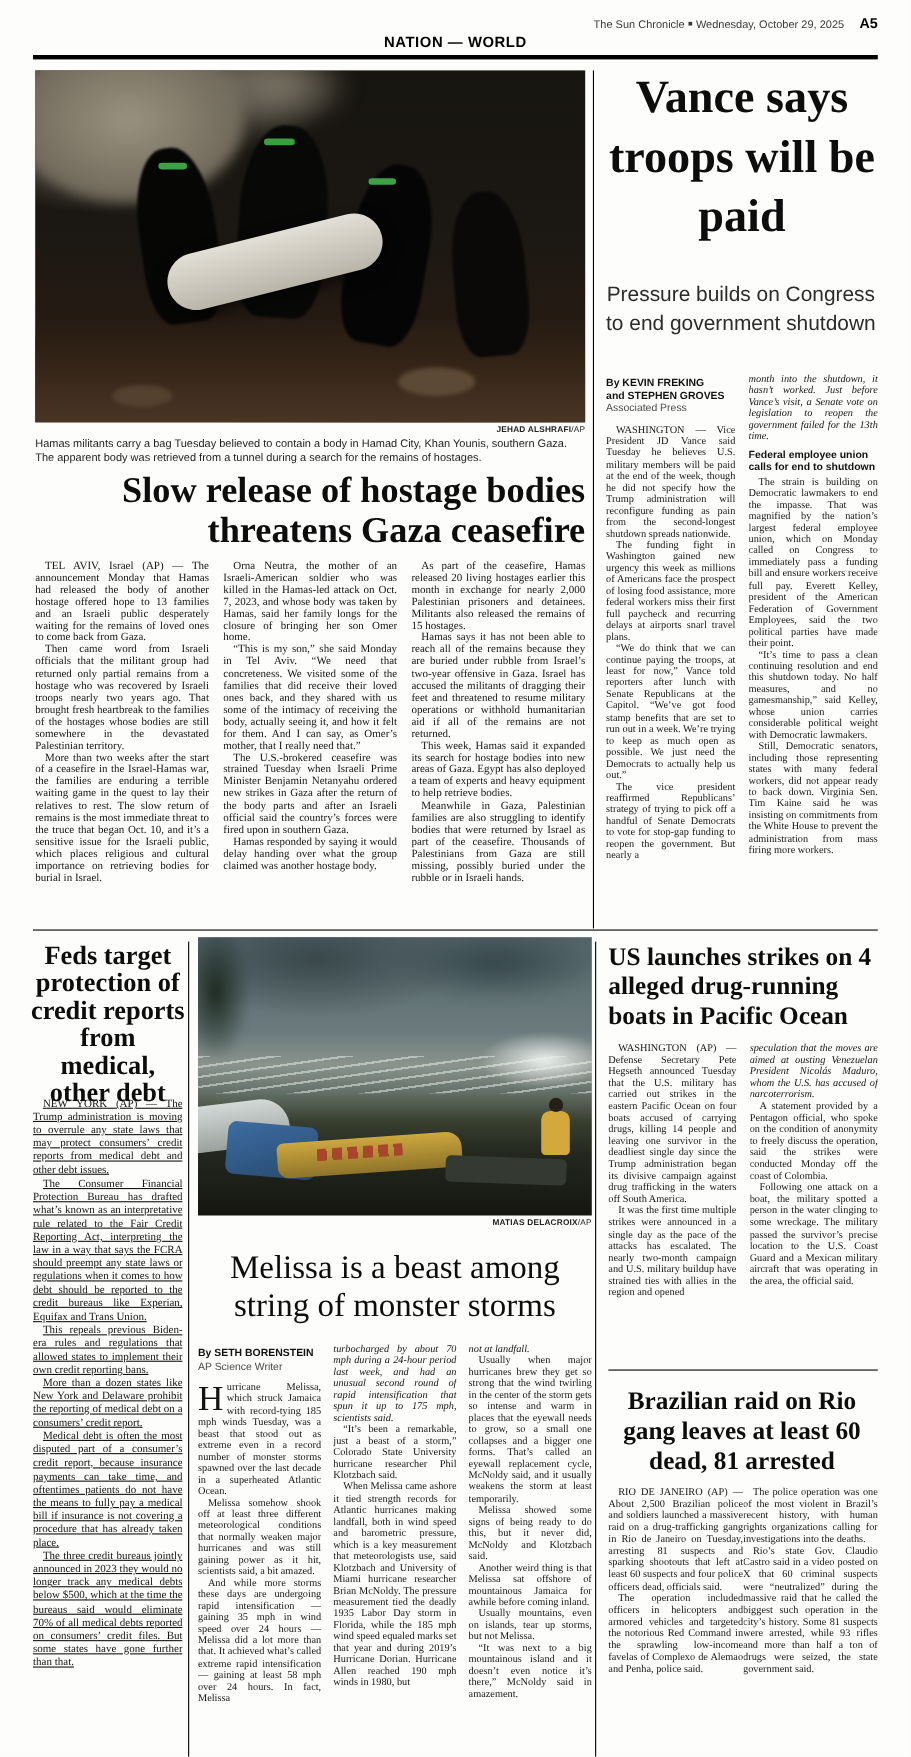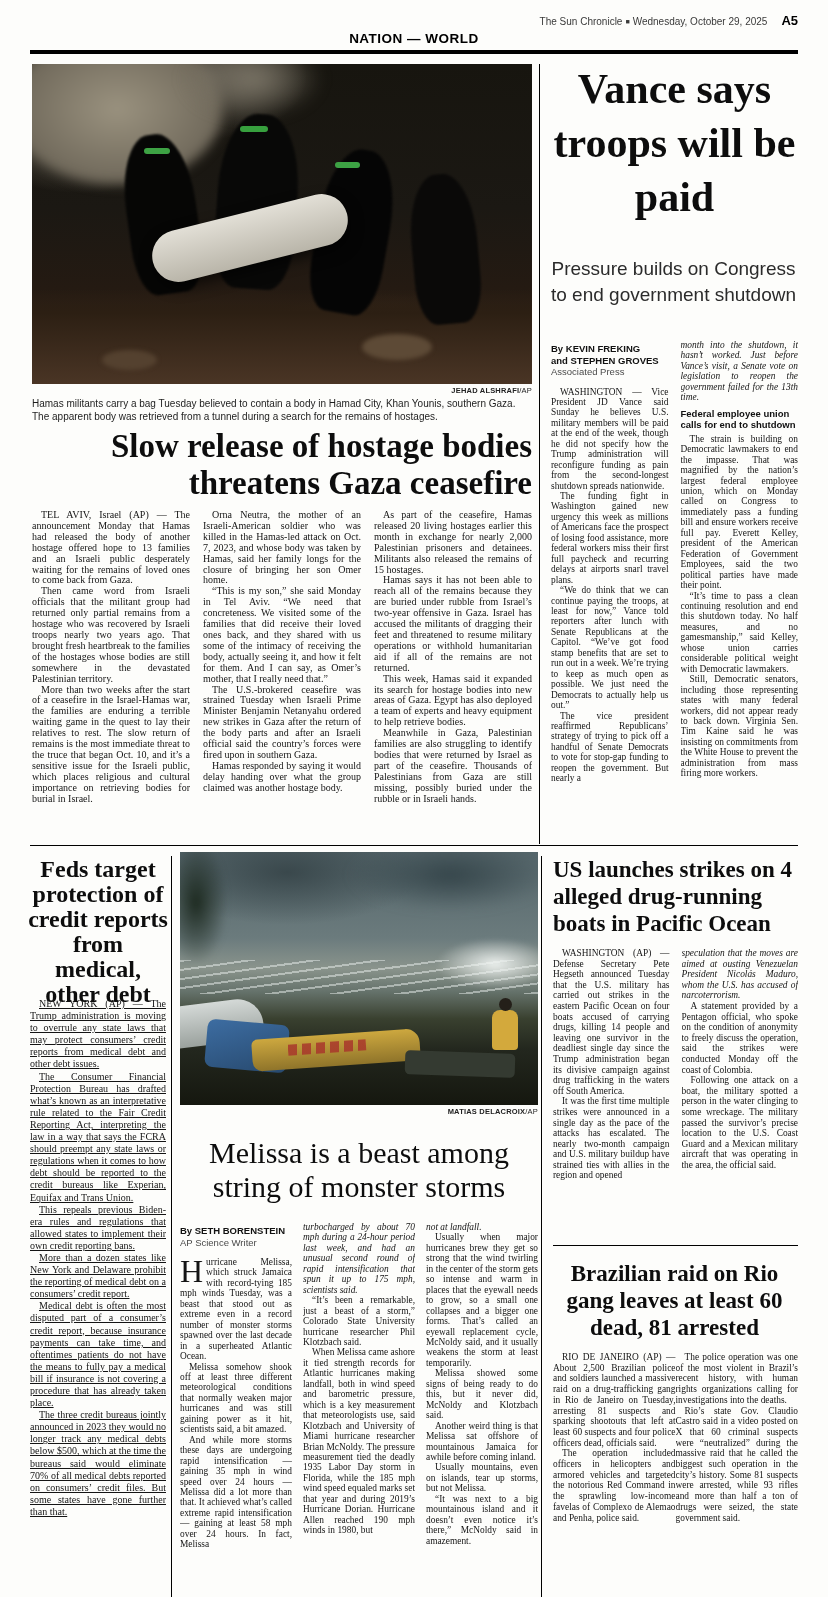--- a/index.html
+++ b/index.html
@@ -131,21 +131,21 @@
   <h1 class="hl" id="vance-head">Vance says troops will be paid</h1>
   <div id="vance-deck">Pressure builds on Congress to end government shutdown</div>
   <div class="cols" id="vance-cols">
     <div class="col">
       <div class="byline">
         <div class="by">By KEVIN FREKING</div>
         <div class="by">and STEPHEN GROVES</div>
         <div class="byorg">Associated Press</div>
       </div>
       <div>
-          <p>WASHINGTON — Vice President JD Vance said Sunday he believes U.S. military members will be paid at the end of the week, though he did not specify how the Trump administration will reconfigure funding as pain from the second-longest shutdown spreads nationwide.</p>
+          <p>WASHINGTON — Vice President JD Vance said Tuesday he believes U.S. military members will be paid at the end of the week, though he did not specify how the Trump administration will reconfigure funding as pain from the second-longest shutdown spreads nationwide.</p>
           <p>The funding fight in Washington gained new urgency this week as millions of Americans face the prospect of losing food assistance, more federal workers miss their first full paycheck and recurring delays at airports snarl travel plans.</p>
           <p>“We do think that we can continue paying the troops, at least for now,” Vance told reporters after lunch with Senate Republicans at the Capitol. “We’ve got food stamp benefits that are set to run out in a week. We’re trying to keep as much open as possible. We just need the Democrats to actually help us out.”</p>
           <p>The vice president reaffirmed Republicans’ strategy of trying to pick off a handful of Senate Democrats to vote for stop-gap funding to reopen the government. But nearly a</p>
         </div>
     </div>
     <div class="col">
       <div>
           <p class="cont">month into the shutdown, it hasn’t worked. Just before Vance’s visit, a Senate vote on legislation to reopen the government failed for the 13th time.</p>
         </div>
       <div class="crosshead">Federal employee union calls for end to shutdown</div>

